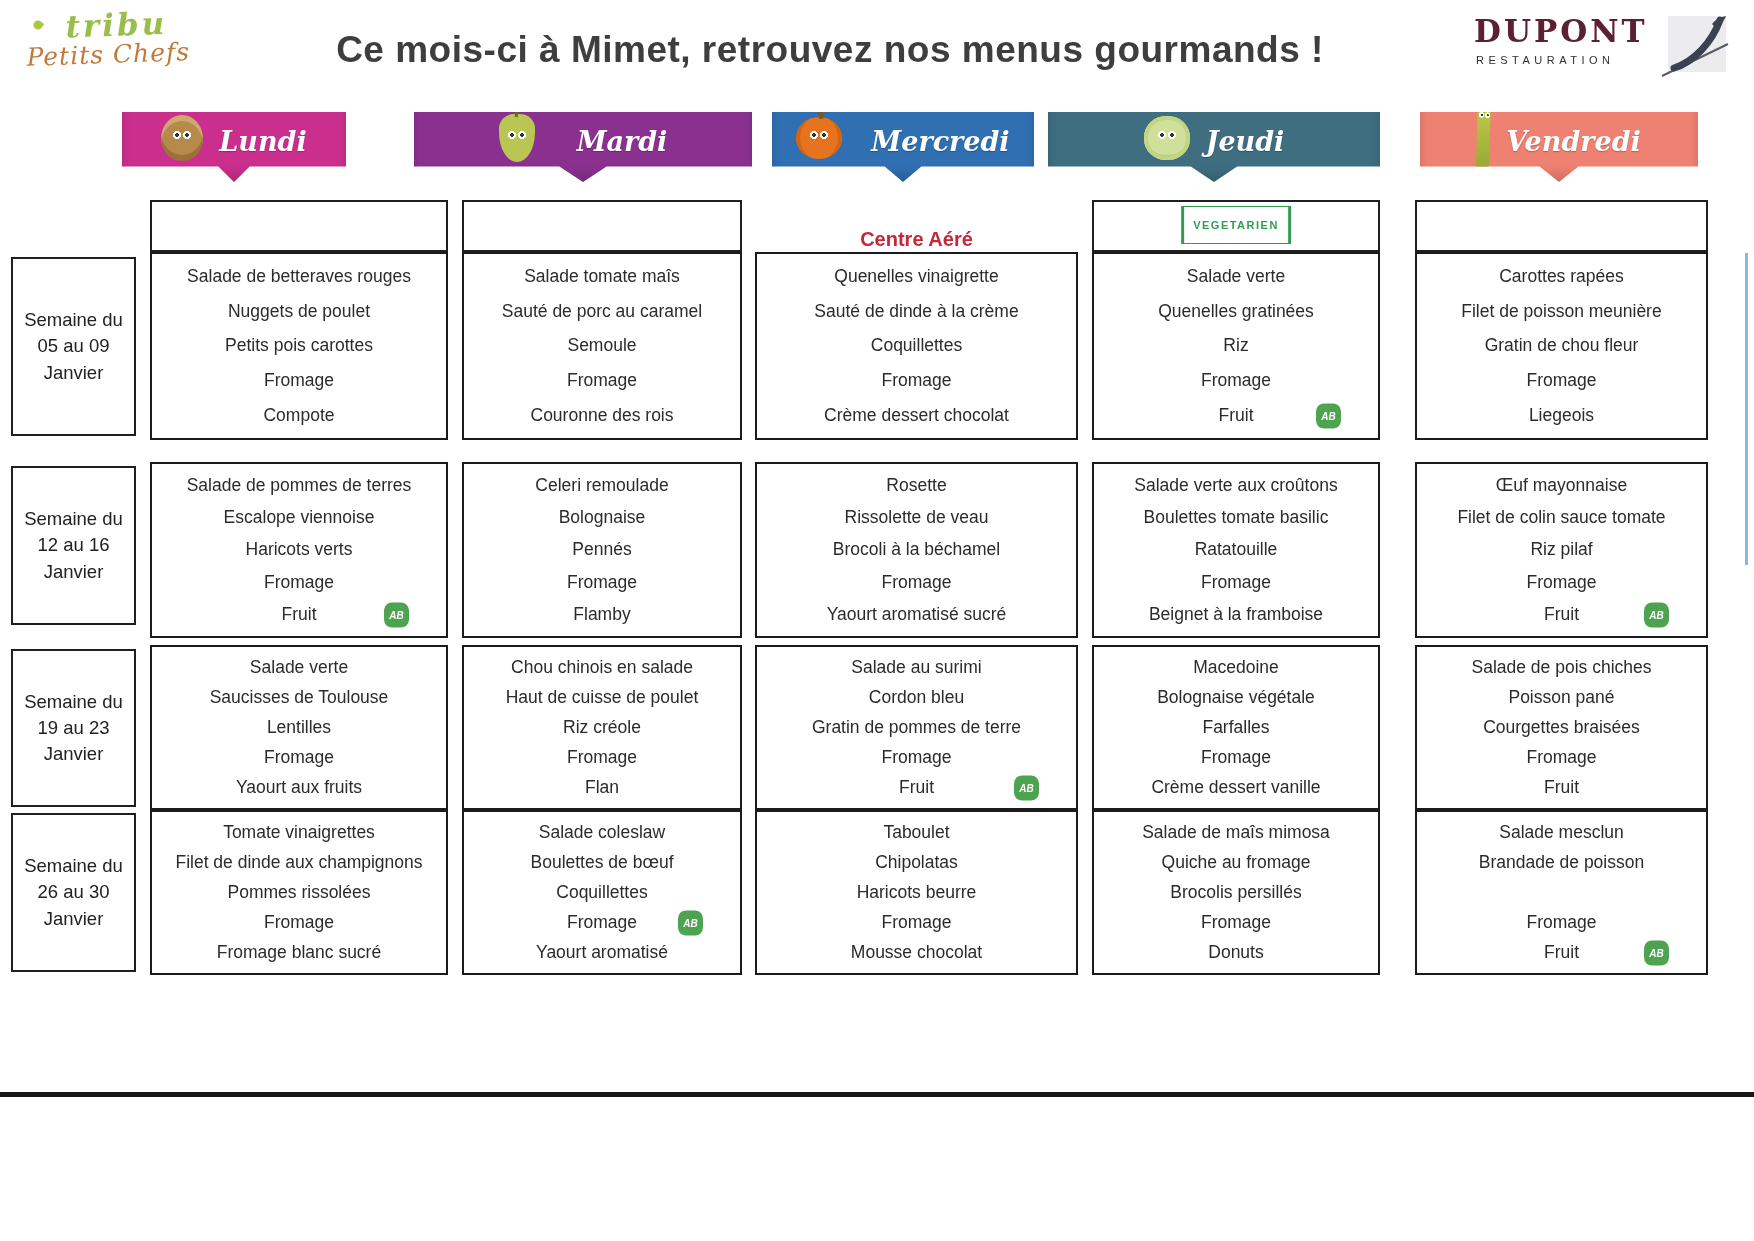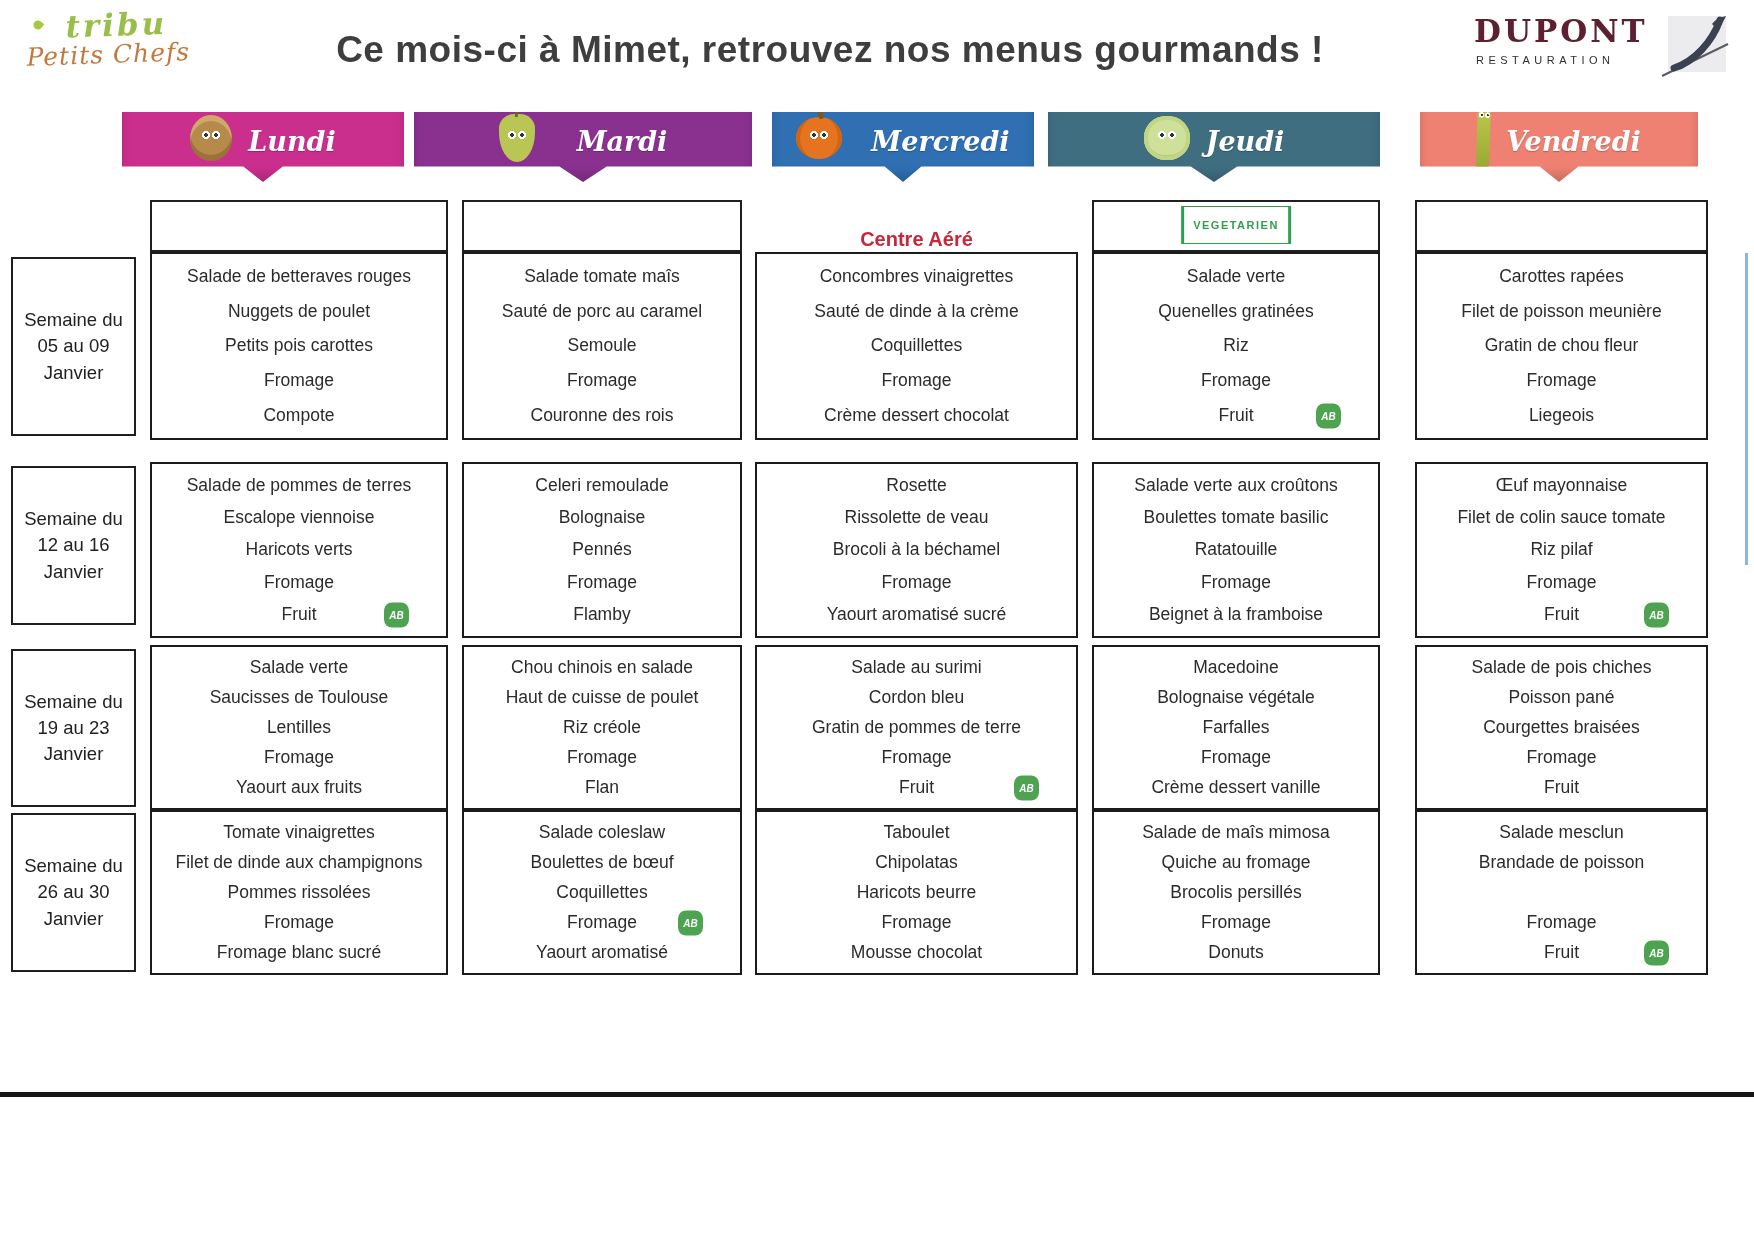--- a/index.html
+++ b/index.html
@@ -21,21 +21,21 @@
   .dupont{position:absolute;left:1474px;top:16px;width:252px;height:64px;}
   .dupont-name{position:absolute;left:0;top:0;font-family:"DejaVu Serif",serif;font-weight:bold;
                font-size:31px;color:#5c2030;letter-spacing:3px;line-height:1;}
   .dupont-sub{position:absolute;left:2px;top:38px;font-size:11px;color:#2e2e38;letter-spacing:4.5px;}
   .dupont-swoosh{position:absolute;right:-4px;top:-2px;}
 
   
   .banner{position:absolute;top:112px;height:70px;display:flex;align-items:center;justify-content:center;
           gap:16px;clip-path:polygon(0 0,100% 0,100% 78%,57% 78%,50% 100%,43% 78%,0 78%);
           box-shadow:inset 0 -8px 10px rgba(0,0,0,.15);}
-  .bn0{left:122px;width:282px;} .bn1{left:414px;width:338px;gap:42px;} .bn2{left:772px;width:262px;gap:29px;}
+  .bn0{left:122px;width:224px;} .bn1{left:414px;width:338px;gap:42px;} .bn2{left:772px;width:262px;gap:29px;}
   .bn3{left:1048px;width:332px;} .bn4{left:1420px;width:278px;}
   .banner-label{font-family:"DejaVu Serif",serif;font-style:italic;font-weight:bold;
                 color:#fff;font-size:27px;padding-bottom:12px;text-shadow:0 1px 1px rgba(0,0,0,.25);}
 
   
   .fruit{position:relative;display:inline-block;margin-top:-18px;}
   .fruit::after{content:"";position:absolute;width:22px;height:9px;left:50%;top:44%;
      transform:translate(-50%,-50%);
      background:radial-gradient(circle at 6px 4.5px,#333 0 1.6px,#fff 1.7px 4px,transparent 4.3px),
                 radial-gradient(circle at 16px 4.5px,#333 0 1.6px,#fff 1.7px 4px,transparent 4.3px);}
@@ -179,21 +179,21 @@
       </div>
       <div class="item">
         <span class="txt">Fromage</span>
       </div>
       <div class="item">
         <span class="txt">Couronne des rois</span>
       </div>
     </div>
     <div class="cell c2 w0">
       <div class="item">
-        <span class="txt">Concombres vinaigrettes</span>
+        <span class="txt">Quenelles vinaigrette</span>
       </div>
       <div class="item">
         <span class="txt">Sauté de dinde à la crème</span>
       </div>
       <div class="item">
         <span class="txt">Coquillettes</span>
       </div>
       <div class="item">
         <span class="txt">Fromage</span>
       </div>

